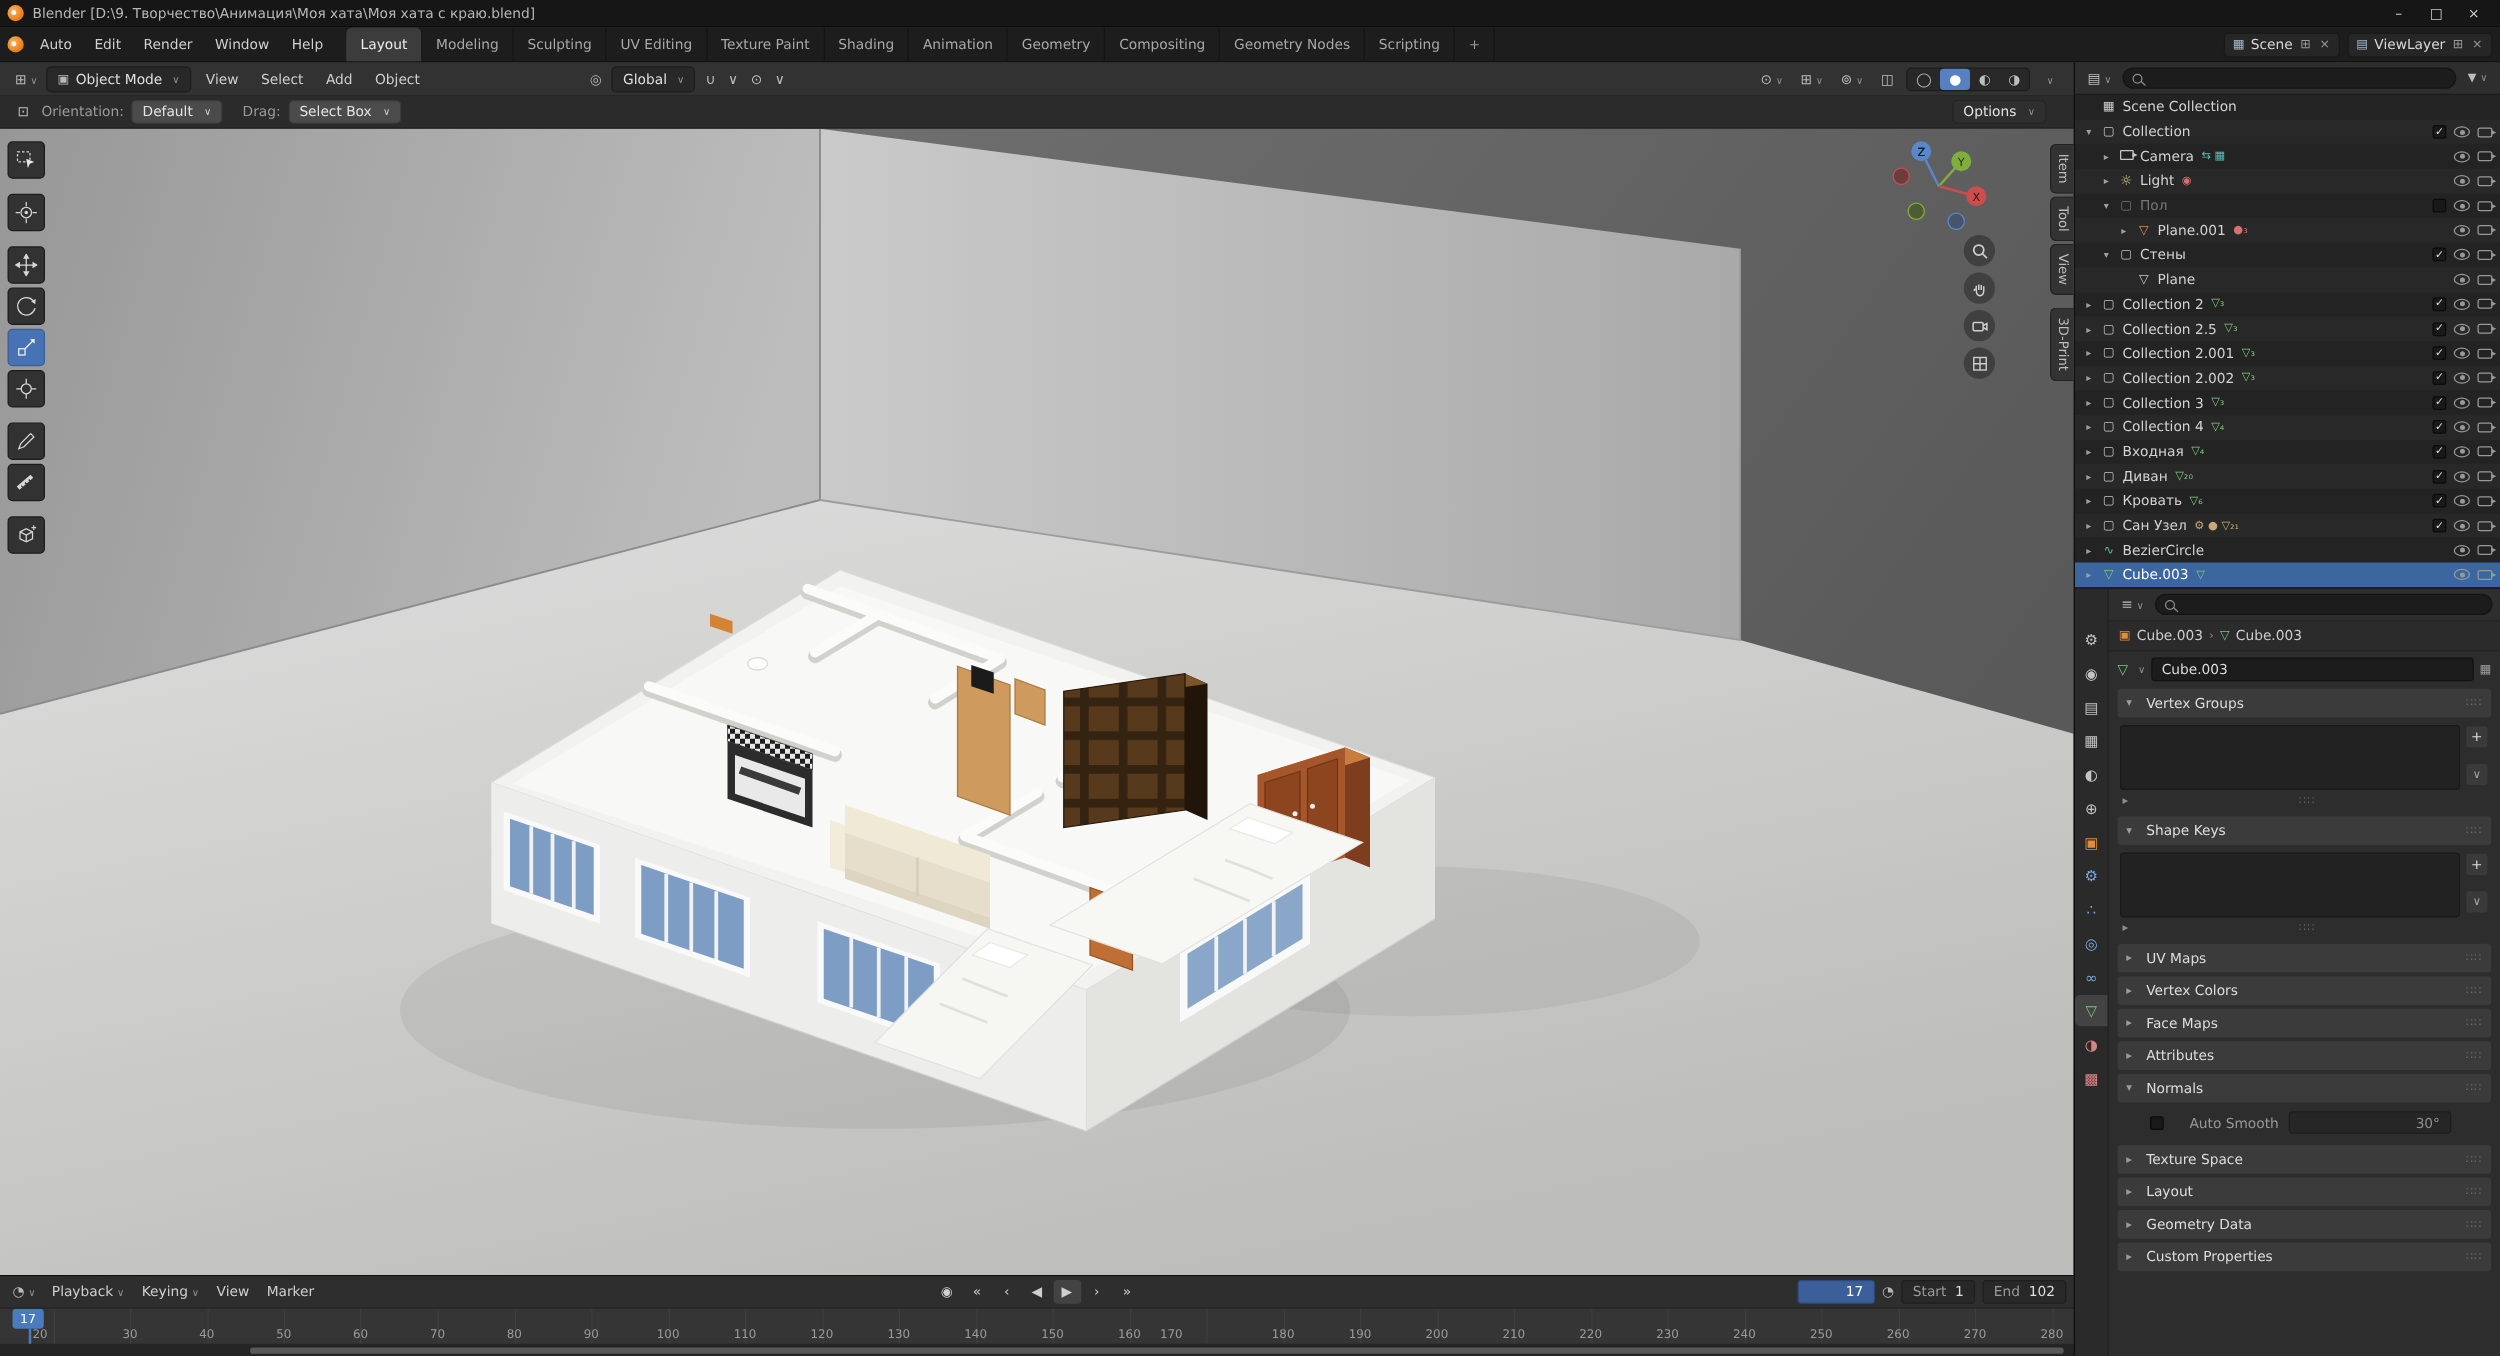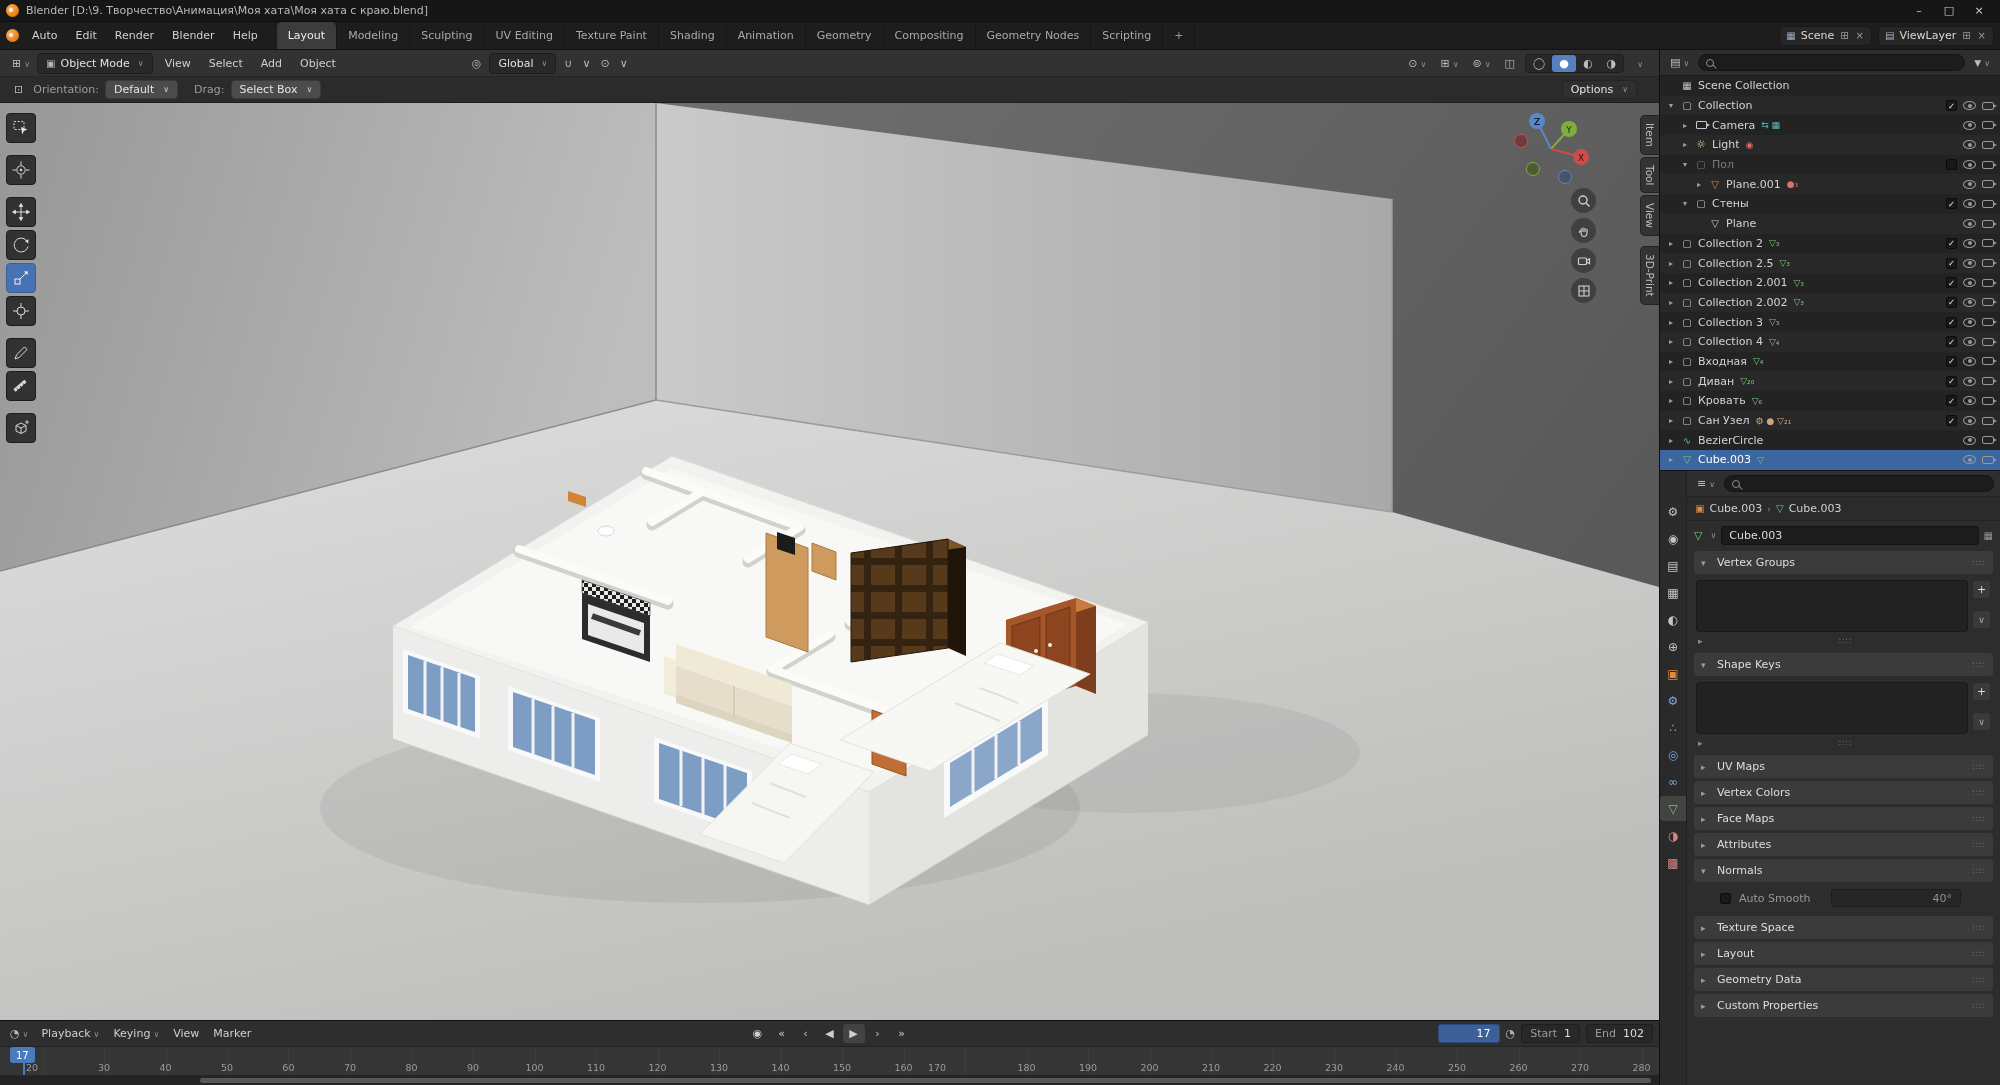--- a/index.html
+++ b/index.html
@@ -138,21 +138,21 @@
   .psec-h .car2{color:#9d9d9d;font-size:9px;width:10px}
   .grip{margin-left:auto;color:#6f6f6f;font-size:9px;letter-spacing:1px}
   .psec-list{display:flex;gap:4px;padding:3px 2px 0 2px}
   .plist-box{flex:1;height:52px;background:#222;border:1px solid #191919;border-radius:3px}
   .plist-btns{display:flex;flex-direction:column;gap:3px}
   .sq-btn{width:19px;height:19px;background:#3a3a3a;border:1px solid #2c2c2c;border-radius:3px;color:#ddd;display:flex;align-items:center;justify-content:center;font-size:11px}
   .sq-btn.v{margin-top:8px;font-size:9px;color:#aaa}
   .plist-foot{display:flex;align-items:center;padding:1px 4px 4px 4px;color:#8c8c8c;font-size:9px}
   .plist-foot .grip2{margin:0 auto;color:#666;letter-spacing:1px}
   .pnorm{display:flex;align-items:center;gap:8px;padding:4px 8px 6px 26px}
-  .pn-label{width:84px;text-align:left;color:#989898}
+  .pn-label{width:84px;text-align:right;color:#989898}
   .pn-val{width:130px;height:18px;background:#262626;border:1px solid #1d1d1d;border-radius:3px;color:#8f8f8f;display:flex;align-items:center;justify-content:flex-end;padding:0 8px}
 </style>
 </head>
 <body>
 
 <div id="app">
 
   <div class="titlebar">
     <span class="blogo"></span>
     <span class="tb-title">Blender [D:\9. Творчество\Анимация\Моя хата\Моя хата с краю.blend]</span>
@@ -162,21 +162,21 @@
         <span class="winbtn">×</span>
       </span>
   </div>
 
   <div class="topbar">
     <span class="blogo"></span>
     <span id="topbar-menus" style="display:flex;margin-left:4px">
         <span class="menu-item">Auto</span>
         <span class="menu-item">Edit</span>
         <span class="menu-item">Render</span>
-        <span class="menu-item">Blender</span>
+        <span class="menu-item">Window</span>
         <span class="menu-item">Help</span>
       </span>
     <span class="ws-tabs" id="ws-tabs">
         <span class="ws-tab active">Layout</span>
         <span class="ws-tab">Modeling</span>
         <span class="ws-tab">Sculpting</span>
         <span class="ws-tab">UV Editing</span>
         <span class="ws-tab">Texture Paint</span>
         <span class="ws-tab">Shading</span>
         <span class="ws-tab">Animation</span>
@@ -930,21 +930,21 @@
       <span class="grip">∷∷</span>
     </div>
             <div class="psec-h">
       <span class="car2">▾</span>
       <span class="plabel">Normals</span>
       <span class="grip">∷∷</span>
     </div>
             <div class="pnorm">
         <span class="i-chk"></span>
         <span class="pn-label">Auto Smooth</span>
-        <span class="pn-val">40°</span>
+        <span class="pn-val">30°</span>
       </div>
             <div class="psec-h">
       <span class="car2">▸</span>
       <span class="plabel">Texture Space</span>
       <span class="grip">∷∷</span>
     </div>
             <div class="psec-h">
       <span class="car2">▸</span>
       <span class="plabel">Layout</span>
       <span class="grip">∷∷</span>

